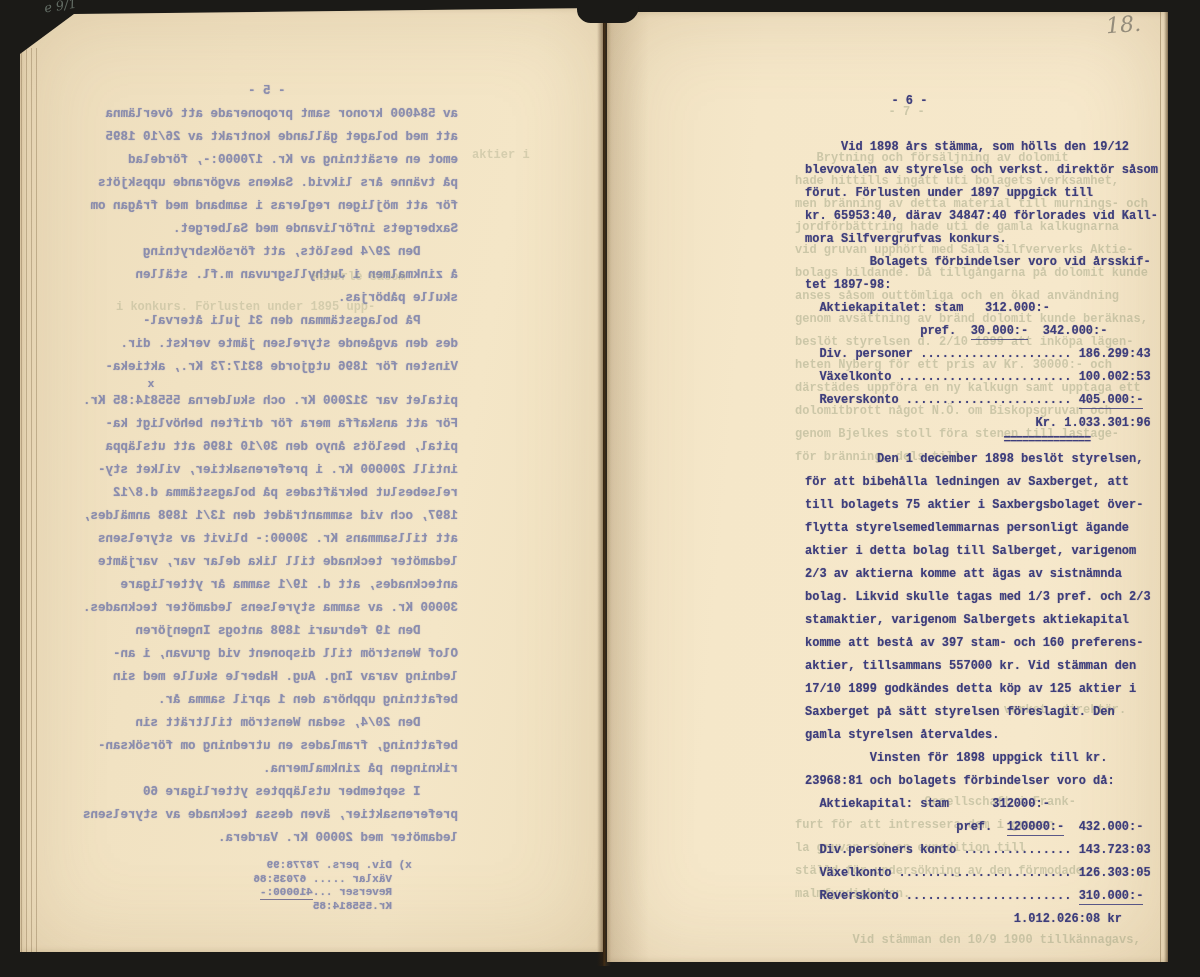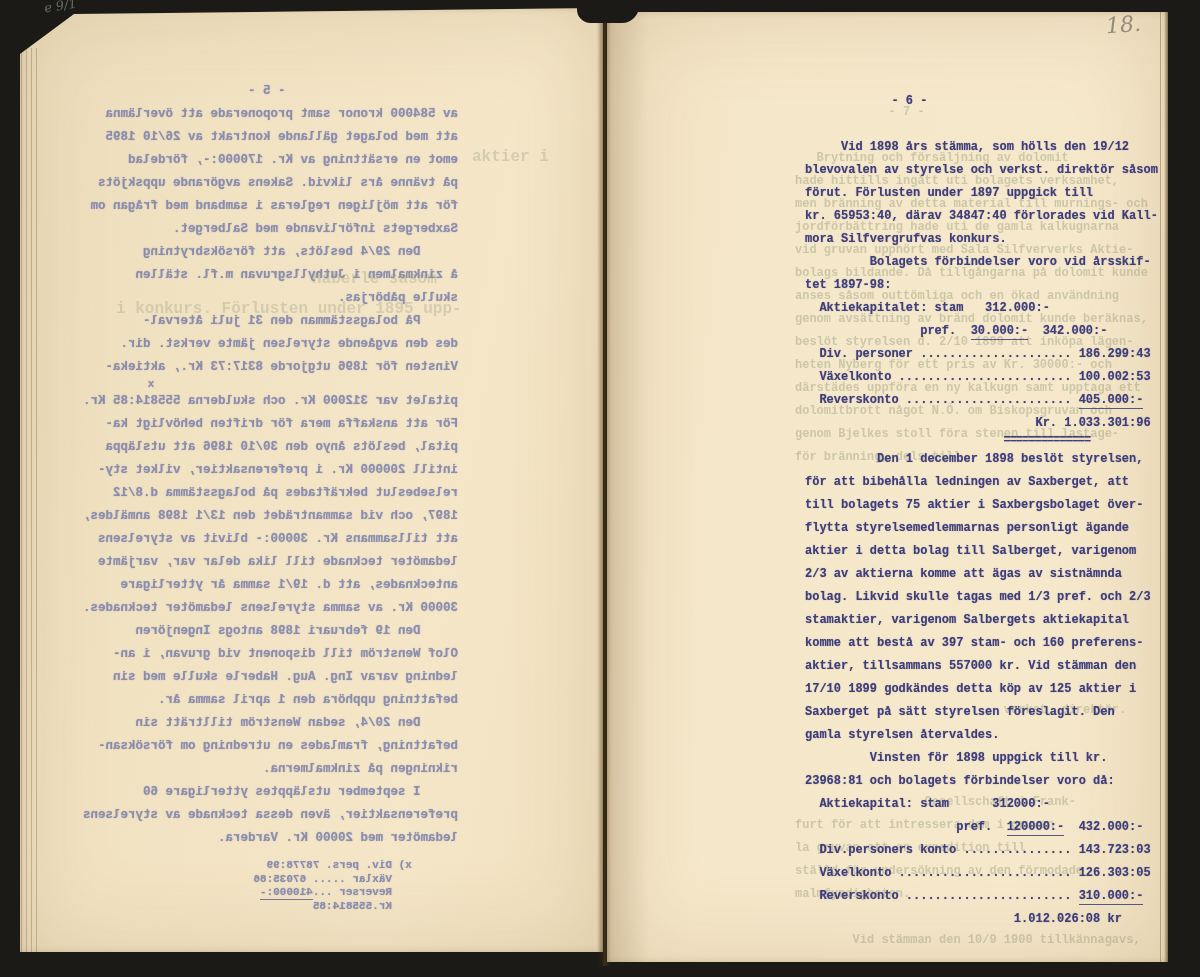--- a/index.html
+++ b/index.html
@@ -68,21 +68,21 @@
     transform:scaleX(-1);
     opacity:.78;filter:blur(.35px);
     text-shadow:0 0 1.2px rgba(111,118,168,.75);
   }
   .left-mirror .line{height:23px;}
   .left-mirror .line.half{height:11px;line-height:11px;font-size:11px;}
   .left-mirror .fnote{margin-top:9px;font-size:11px;line-height:13.5px;}
   .left-mirror .fnote .line{height:13.5px;}
   .left-ghost-frag{
     position:absolute;white-space:pre;font-weight:700;
-    font-size:16px;color:var(--ghost);opacity:.30;filter:blur(.5px);
+    font-size:12px;color:var(--ghost);opacity:.30;filter:blur(.5px);
   }
   .pencil-pagenum{
     position:absolute;left:1106px;top:12px;
     font-family:"DejaVu Serif",serif;font-style:italic;font-size:22px;
     color:var(--pencil);transform:rotate(-4deg);opacity:.9;
   }
   .pencil-scribble{
     position:absolute;left:44px;top:-2px;
     font-family:"DejaVu Serif",serif;font-style:italic;font-size:13px;
     color:#9aaca0;transform:rotate(-9deg);opacity:.55;

